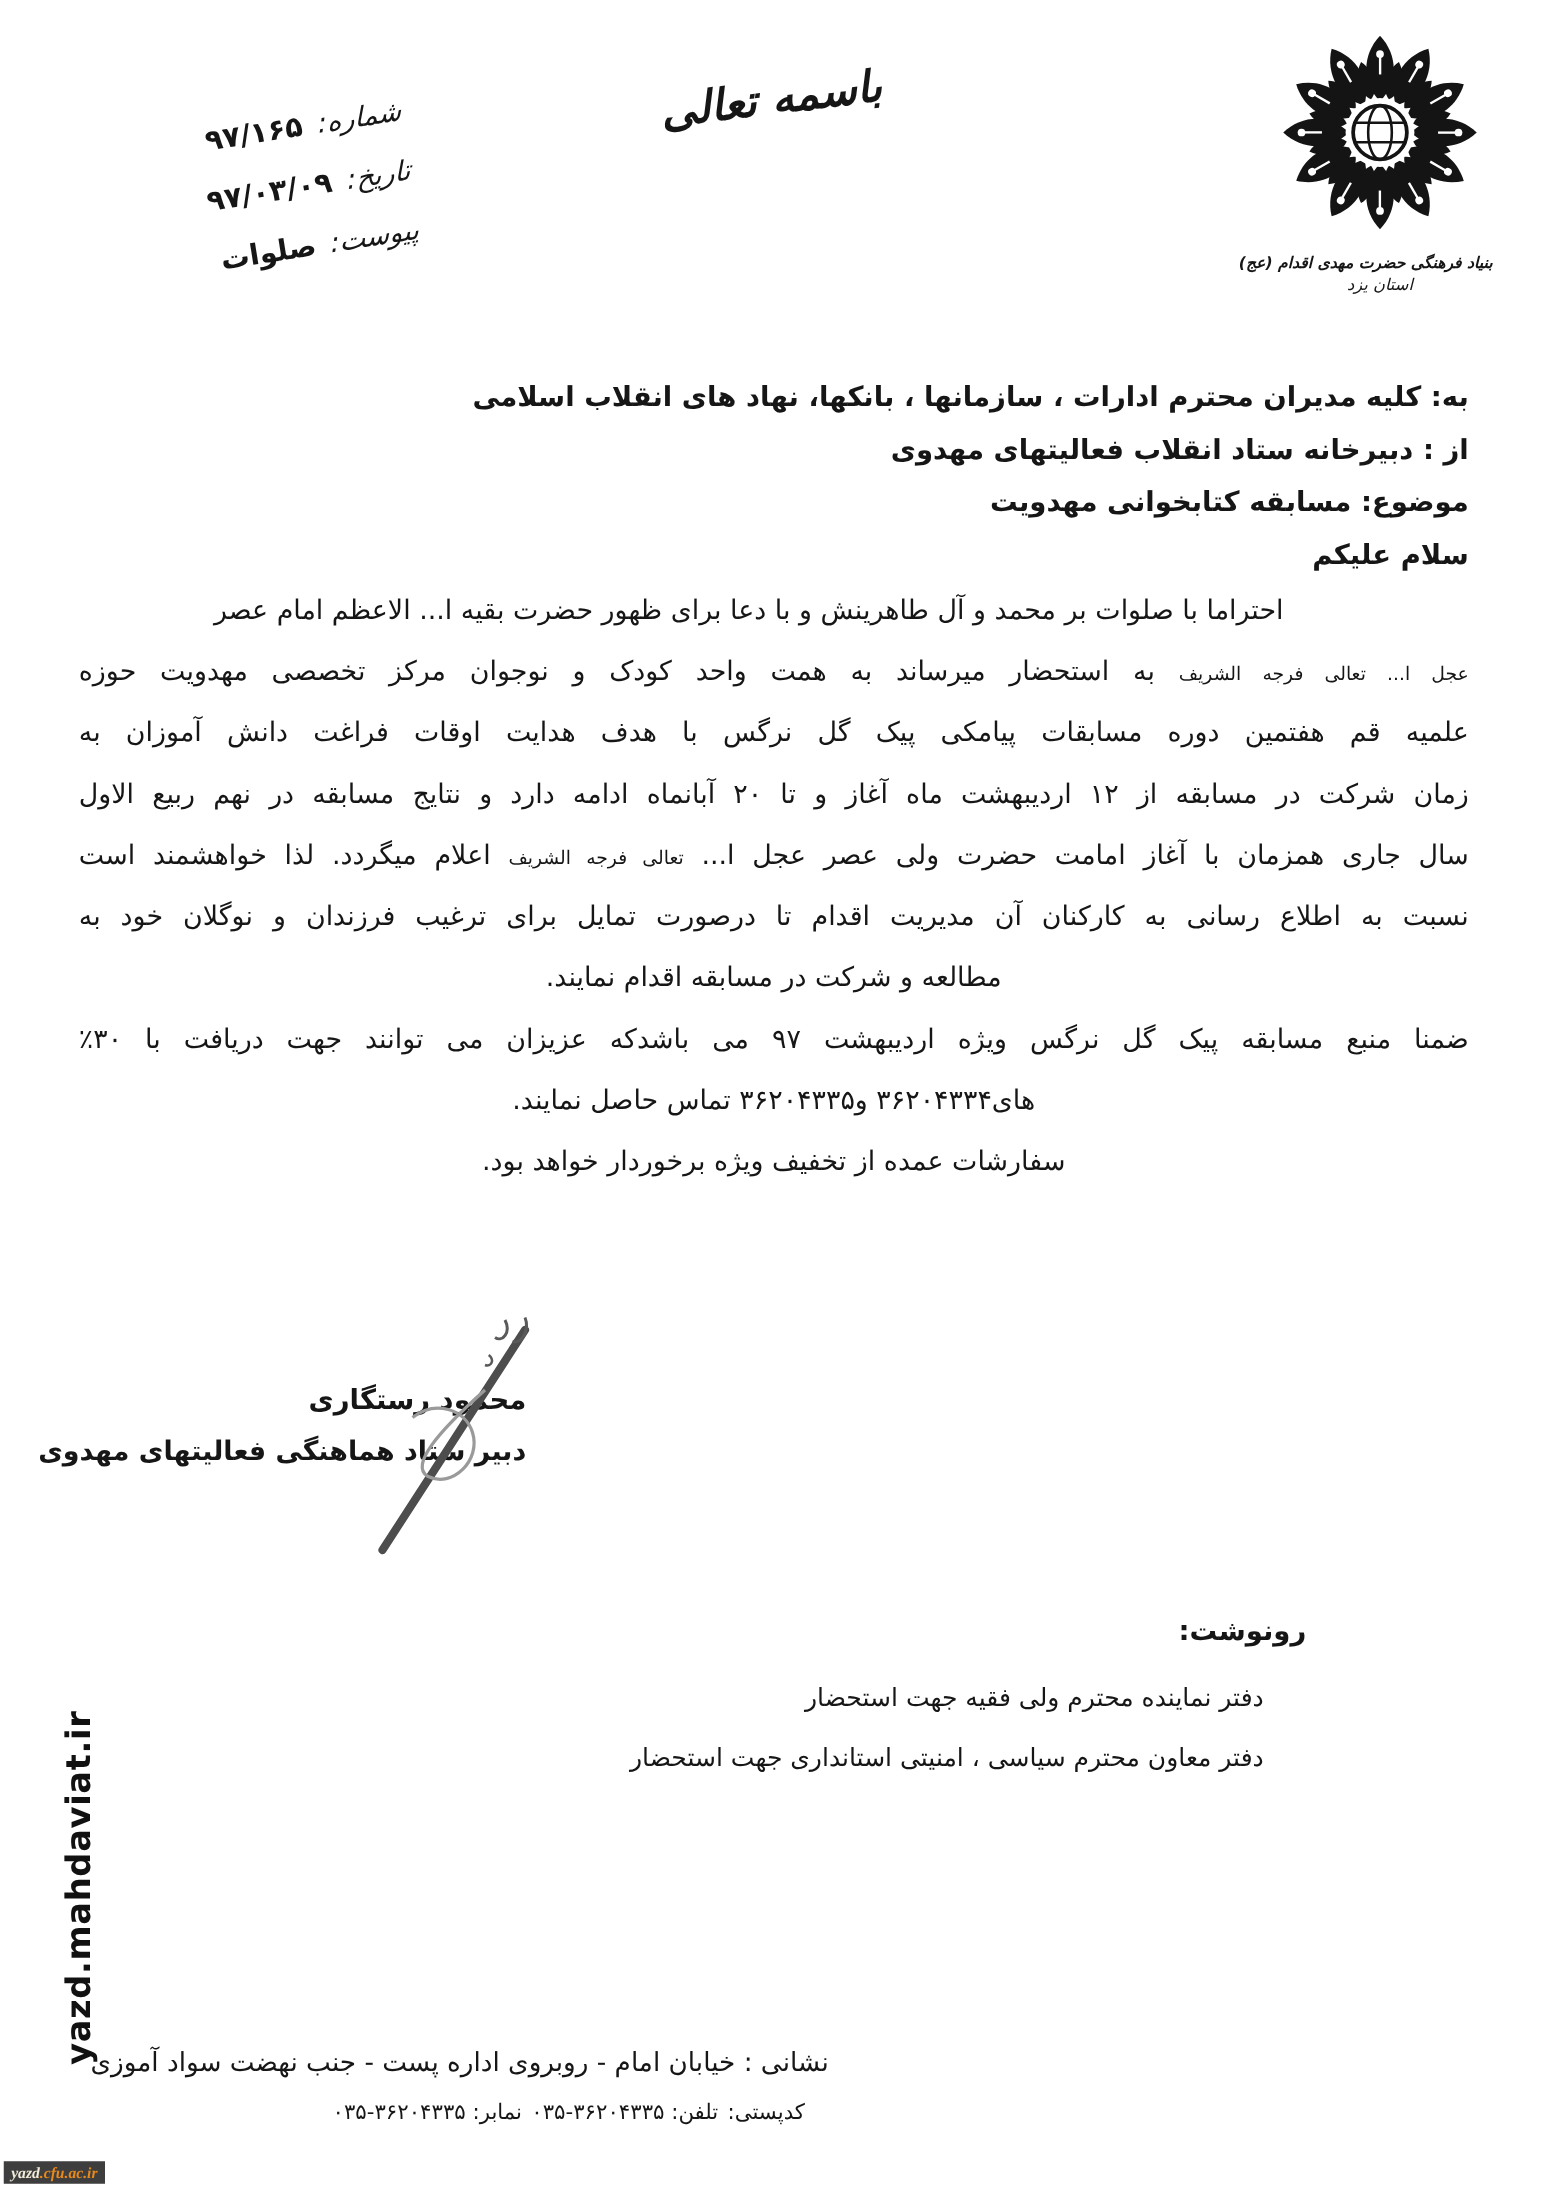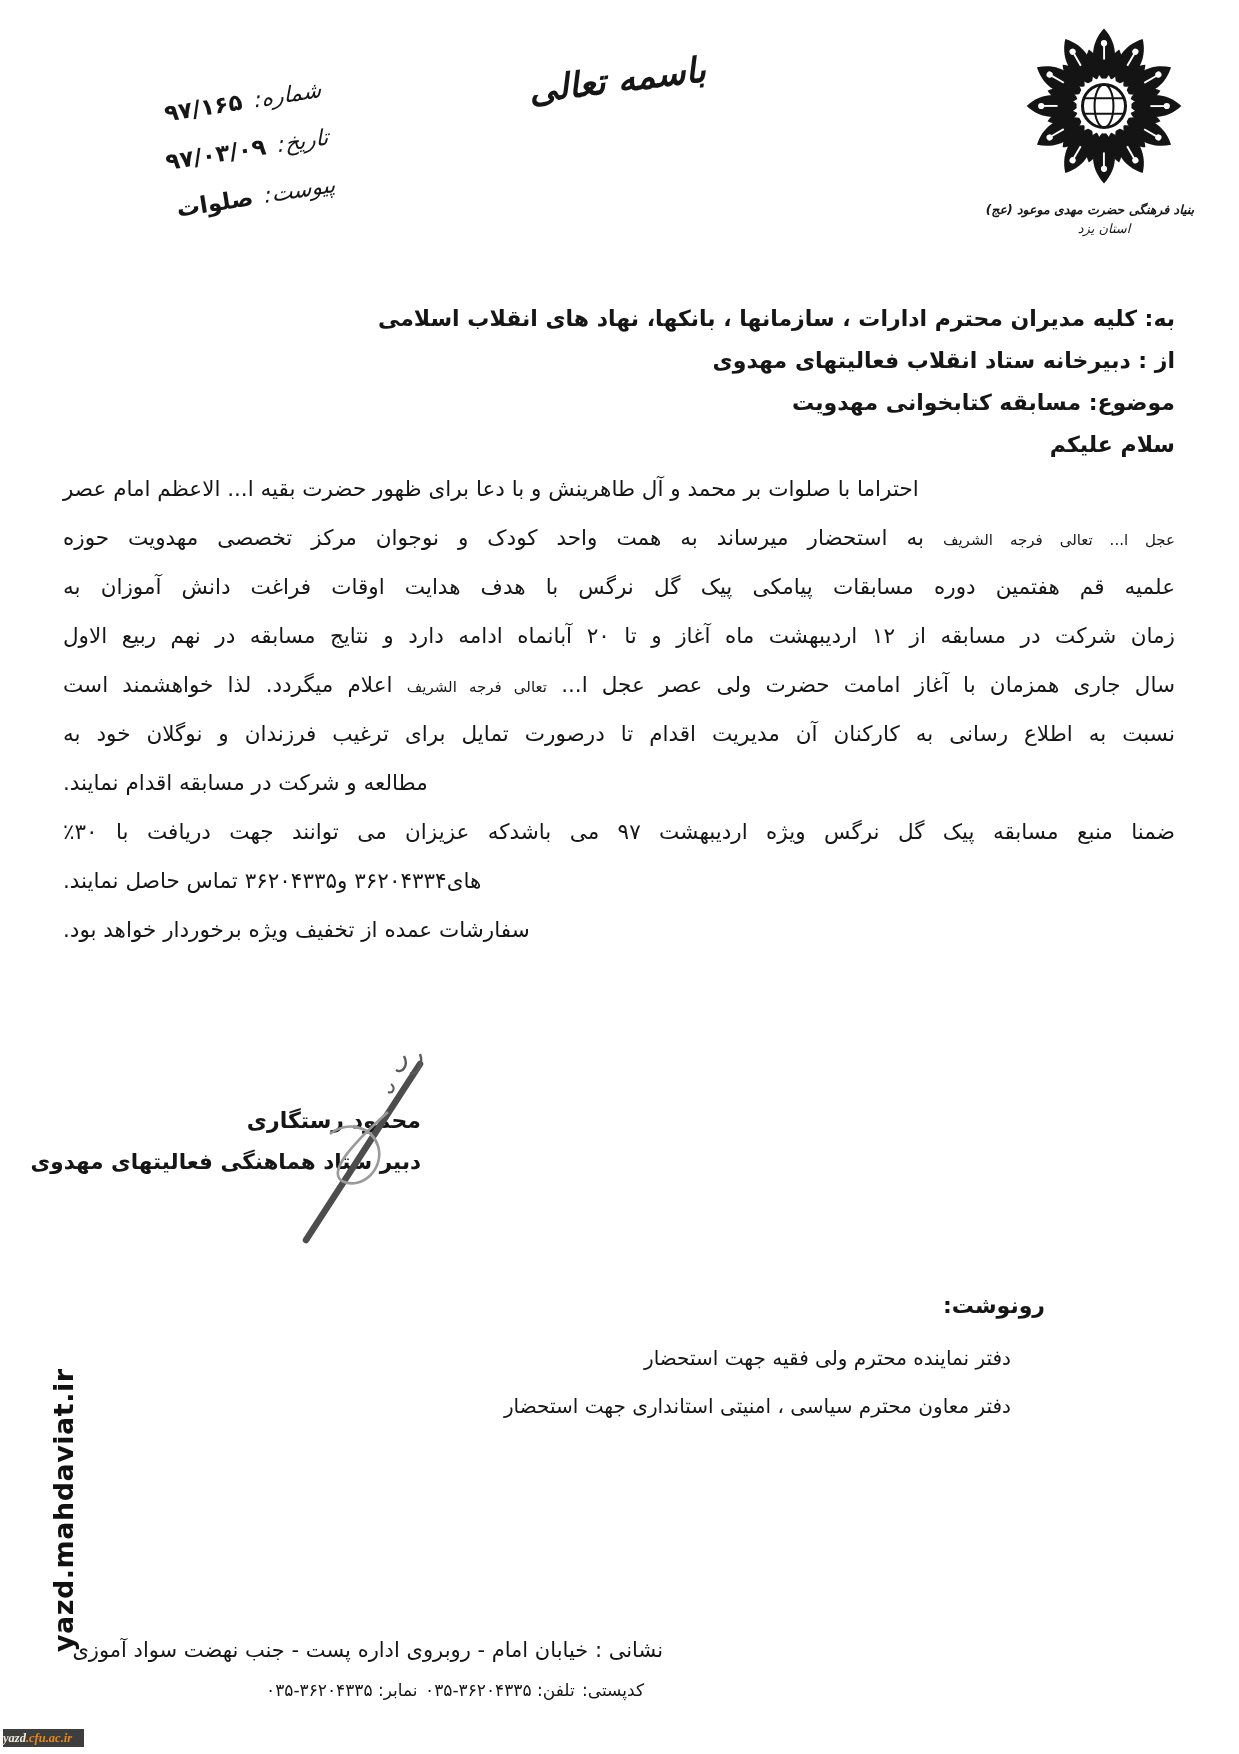--- a/index.html
+++ b/index.html
@@ -25,21 +25,21 @@
   .logo-wrap{left:1014px;top:20px;width:180px;text-align:center}
   .logo-caption{font-size:12.5px;font-style:italic;font-weight:bold;margin-top:6px;white-space:nowrap}
   .logo-province{font-size:13px;font-style:italic;margin-top:4px}
 
   
   .head-lines{right:64px;top:306px;width:1112px;direction:rtl;text-align:right}
   .head-line{font-weight:bold;font-size:22px;height:42px;white-space:nowrap}
 
   
   .body-lines{right:64px;top:474px;width:1112px;direction:rtl;font-size:21.5px;line-height:30px}
-  .bline{height:49px;text-align:left;white-space:nowrap}
+  .bline{height:49px;text-align:center;white-space:nowrap}
   .bline.just{white-space:normal;text-align:justify;text-align-last:justify}
   .bline.indent{padding-right:40px}
   .small{font-size:15px}
 
   
   .sig-block{right:818px;top:1108px;direction:rtl;text-align:right}
   .sig-name{font-weight:bold;font-size:22px;margin-bottom:16px;white-space:nowrap}
   .sig-title{font-weight:bold;font-size:21.5px;white-space:nowrap}
   .sig-svg{left:292px;top:1050px}
 
@@ -51,21 +51,21 @@
 
   
   .footer-address{right:576px;top:1638px;direction:rtl;font-size:21px;white-space:nowrap}
   .footer-line2{left:266px;top:1680px;width:378px;display:flex;direction:rtl;
     justify-content:space-between;font-size:17px;white-space:nowrap}
 
   
   .side-url{left:48px;top:1652px;transform:rotate(-90deg);transform-origin:0 0;
     font-weight:bold;font-size:27px;letter-spacing:.5px;white-space:nowrap;color:#111}
   .badge{left:3px;top:1729px;width:81px;height:18px;background:#3e3e3e;
-    display:flex;align-items:center;gap:0;
+    display:flex;align-items:center;justify-content:center;gap:0;
     font-family:"Liberation Serif",serif;font-style:italic;font-weight:bold;font-size:12.5px}
   .badge .p1{color:#f2ecd8}
   .badge .p2{color:#e8891c}
 </style>
 </head>
 <body>
 
 <div class="abs meta">
   <div class="meta-row">
     <span class="meta-label">شماره:</span>
@@ -125,21 +125,21 @@
       <use href="#leaf" transform="rotate(345 100 100)"></use>
       <circle cx="100" cy="100" r="32" fill="#fff"></circle>
       <circle cx="100" cy="100" r="25" fill="#fff" stroke="#141414" stroke-width="3.5"></circle>
       <g clip-path="url(#globeClip)" stroke="#141414" stroke-width="2.4" fill="none">
         <ellipse cx="100" cy="100" rx="11" ry="25"></ellipse>
         <line x1="74" y1="91" x2="126" y2="91"></line>
         <line x1="74" y1="109" x2="126" y2="109"></line>
       </g>
     </g>
   </svg>
-  <div class="logo-caption rtl">بنیاد فرهنگی حضرت مهدی موعود (عج)</div>
+  <div class="logo-caption rtl">بنیاد فرهنگی حضرت مهدی اقدام (عج)</div>
   <div class="logo-province rtl">استان یزد</div>
 </div>
 
 <div class="abs head-lines">
   <div class="head-line">به: کلیه مدیران محترم ادارات ، سازمانها ، بانکها، نهاد های انقلاب اسلامی</div>
   <div class="head-line">از : دبیرخانه ستاد انقلاب فعالیتهای مهدوی</div>
   <div class="head-line">موضوع: مسابقه کتابخوانی مهدویت</div>
   <div class="head-line">سلام علیکم</div>
 </div>
 

